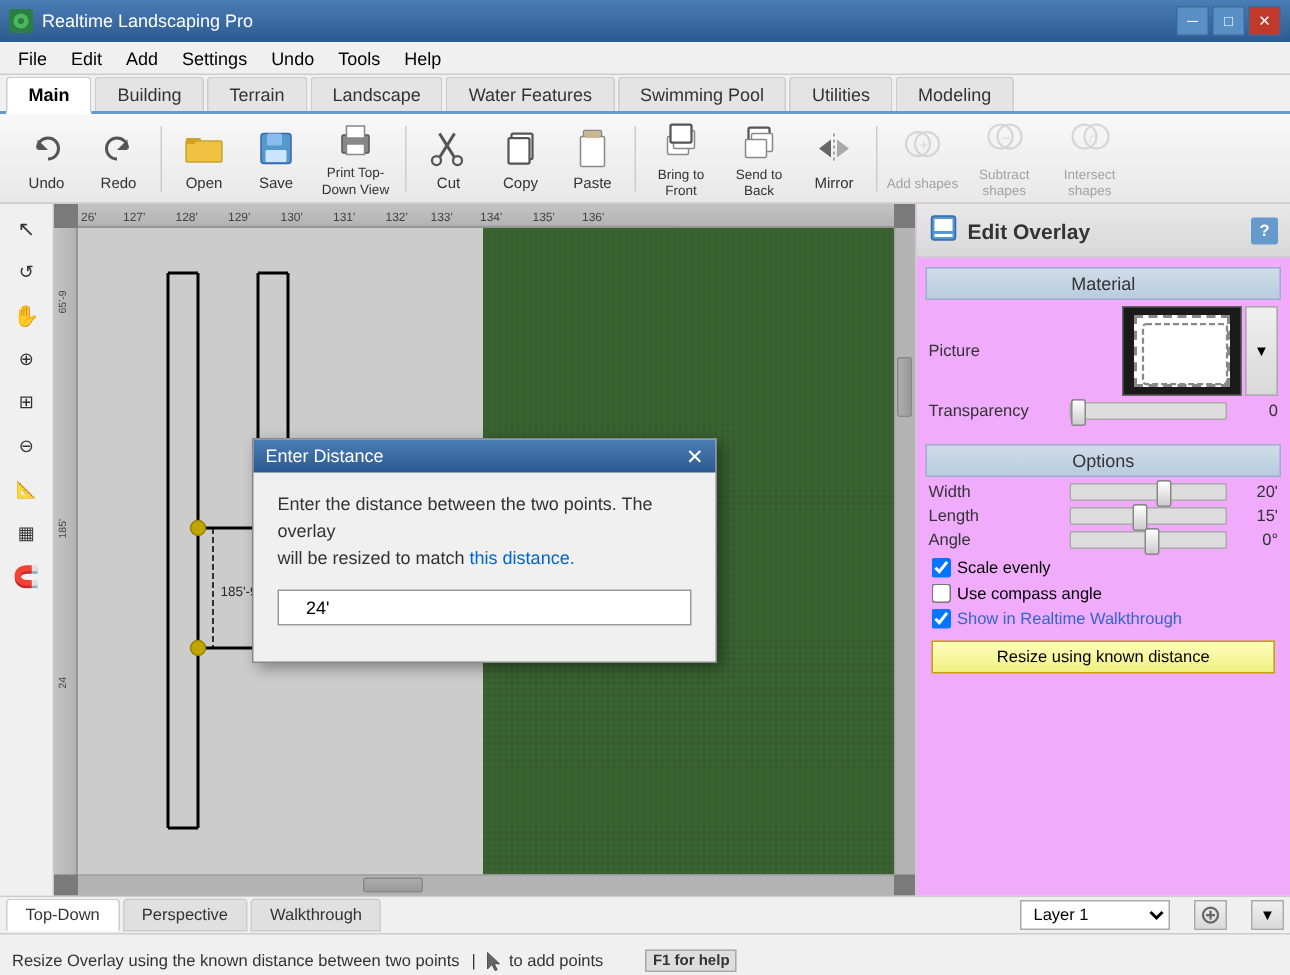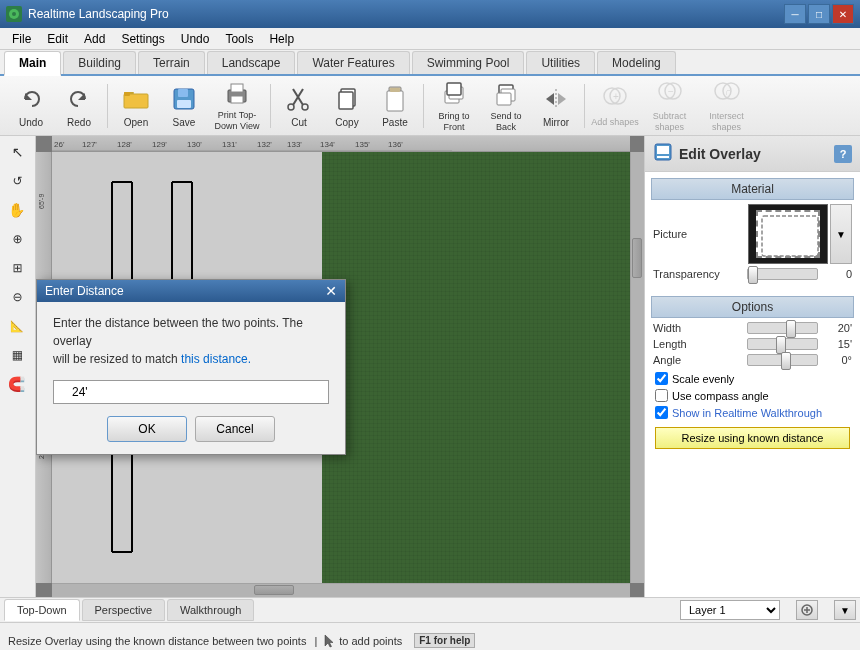--- a/index.html
+++ b/index.html
@@ -270,21 +270,21 @@
       font-size: 10px;
     }
 
     
     #dialog-overlay {
       position: absolute;
       top: 0; left: 0; right: 0; bottom: 0;
       background: rgba(0,0,0,0.2);
       display: flex;
       align-items: center;
-      justify-content: flex-start;
+      justify-content: center;
       z-index: 100;
     }
     #dialog {
       background: #f0f0f0;
       border: 1px solid #888;
       box-shadow: 3px 3px 10px rgba(0,0,0,0.4);
       width: 310px;
     }
     .dialog-titlebar {
       background: linear-gradient(to bottom, #4a7db5, #2c5a8f);
@@ -611,30 +611,26 @@
           <span>Enter Distance</span>
           <span class="dialog-close">✕</span>
         </div>
         <div class="dialog-body">
           <div class="dialog-text">
             <span>Enter the distance between the two points. The overlay</span><br>
             <span>will be resized to match</span>
             <span class="highlight">this distance.</span>
           </div>
           <input type="text" class="dialog-input" value="24'" style="">
-          <div class="dialog-buttons">
-            <button class="dialog-btn default">OK</button>
-            <button class="dialog-btn">Cancel</button>
-          </div>
         </div>
       </div>
     </div>
   </div>
 
-  <div id="right-panel" style="width:216px;background:#ffffff;border-left:1px solid #ccc;overflow-y:auto;">
+  <div id="right-panel" style="width:250px;background:#f0abfc;border-left:1px solid #ccc;overflow-y:auto;">
 
     <div class="panel-header">
       <span>
         <svg width="20" height="20" viewBox="0 0 20 20">
             <rect x="2" y="2" width="16" height="16" rx="2" fill="#5599cc" stroke="#3366aa" stroke-width="1"></rect>
             <rect x="4" y="4" width="12" height="8" fill="white"></rect>
             <rect x="4" y="14" width="12" height="2" fill="white"></rect>
           </svg>
       </span>
       <span class="panel-title">Edit Overlay</span>
@@ -738,14 +734,14 @@
 
 <div id="statusbar" style="height:36px;background:#f0f0f0;border-top:1px solid #ccc;display:flex;align-items:center;padding:0 8px;font-size:11px;color:#333;gap:4px;">
   <span>Resize Overlay using the known distance between two points</span>
   <span style="margin-left:4px;">|</span>
   <span style="display:inline-flex;align-items:center;gap:2px;">
     <svg width="16" height="16" viewBox="0 0 16 16">
         <path d="M4 2 L4 13 L7 10 L9 14 L10.5 13.5 L8.5 9.5 L12 9.5 Z" fill="#666" stroke="#333" stroke-width="0.5"></path>
       </svg>
     <span>to add points</span>
   </span>
-  <span style="margin-left:8px;background:#ddd;border:1px solid #aaa;padding:1px 4px;font-size:10px;font-weight:bold;text-align:right;">F1 for help</span>
+  <span style="margin-left:24px;background:#ddd;border:1px solid #aaa;padding:1px 4px;font-size:10px;font-weight:bold;text-align:right;">F1 for help</span>
 </div>
 
 </body></html>

